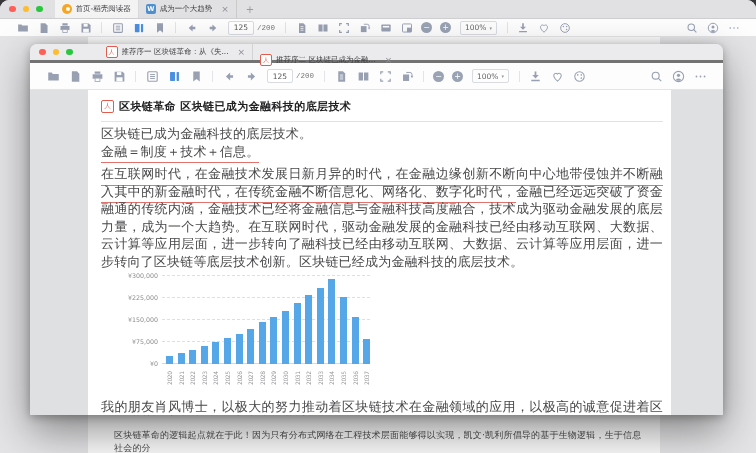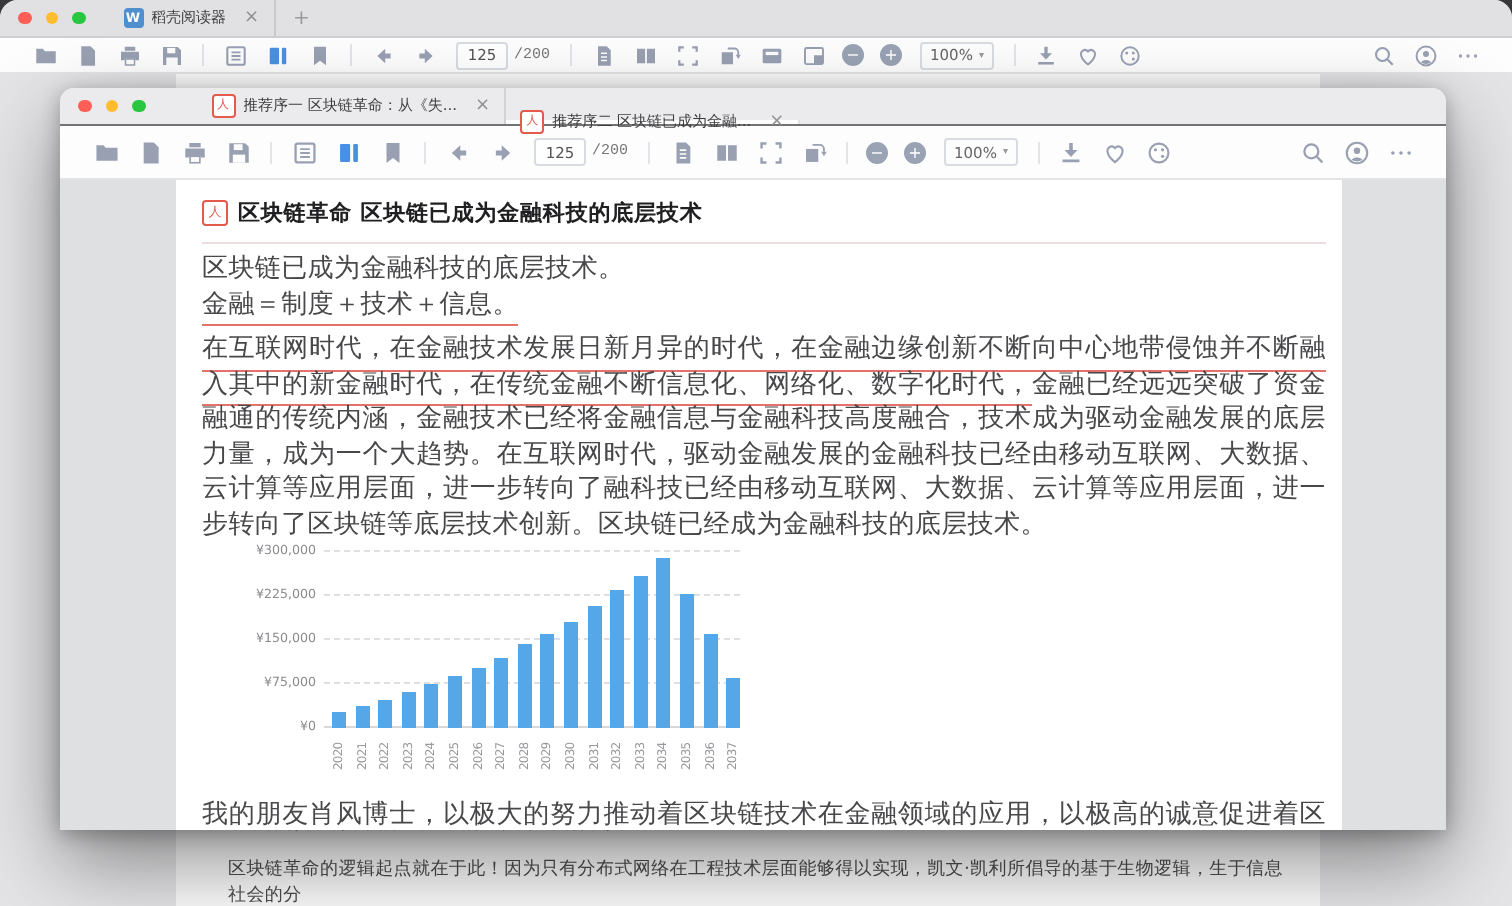--- a/index.html
+++ b/index.html
@@ -46,21 +46,21 @@
   .bg-content{position:absolute;top:37px;left:0;right:0;bottom:0;background:#e4e4e6;}
   .bg-page{position:absolute;left:88px;width:572px;top:0;bottom:0;background:#fafafa;}
   .clip-wrap{position:absolute;top:375px;left:26px;right:20px;height:6px;overflow:hidden;}
   .clip-text{margin-top:-7px;font-size:9px;color:#6a6a6e;white-space:nowrap;}
   .bg-line{position:absolute;top:392px;left:26px;right:12px;font-size:9px;color:#4c4c4e;
            letter-spacing:.2px;line-height:13px;}
   
   .fgw{position:absolute;left:30px;top:44px;width:693px;height:371px;z-index:5;
        border-radius:7px 7px 0 0;overflow:hidden;background:#e0e1e3;
        box-shadow:0 16px 40px rgba(0,0,0,.42),0 2px 10px rgba(0,0,0,.28);}
-  .fgw .tabbar{height:19px;background:#ebebed;border-bottom:1px solid #737373;box-sizing:border-box;}
+  .fgw .tabbar{height:19px;background:#ebebed;border-bottom:3px solid #737373;box-sizing:border-box;}
   .fgw .tab.active{background:#fdfdfe;margin-top:16px;}
   .fgw .toolbar{height:26px;}
   .fg-content{position:absolute;top:46px;left:0;right:0;bottom:0;background:#dfe0e2;}
   .fg-page{position:absolute;left:58px;width:583px;top:0;bottom:0;background:#ffffff;
            padding:6px 8px 0 13px;box-sizing:border-box;overflow:hidden;}
   .doc-title{display:flex;align-items:center;gap:5px;margin-top:3px;}
   .pdf-badge{width:11px;height:11px;border:1px solid #e25b4d;border-radius:2px;color:#e25b4d;
              font-size:6.5px;display:flex;align-items:center;justify-content:center;flex:0 0 auto;}
   .doc-title h1{font-size:11px;color:#202022;margin:0;font-weight:bold;letter-spacing:.4px;}
   .title-divider{height:1px;background:#ecdede;margin-top:7px;}
@@ -86,23 +86,29 @@
 <body>
 
 <div class="bgw">
   <div class="tabbar">
     <div class="lights">
       <span class="light" style="background:#ff5f57"></span>
       <span class="light" style="background:#febc2e"></span>
       <span class="light" style="background:#29c73f"></span>
     </div>
     <div id="bg-tabs" style="display:flex;align-items:stretch;">
+        <div class="tab active">
+          <span class="ticon" style="background: rgb(246, 166, 35);">
+            <span style="width:4px;height:4px;border-radius:50%;background:#fff;display:block;margin-left:2px;"></span>
+          </span>
+          <span class="tlabel">首页-稻壳阅读器</span>
+        </div>
         <div class="tab">
           <span class="ticon word" style="background: rgb(79, 143, 208);">W</span>
-          <span class="tlabel">稻壳阅读器</span>
+          <span class="tlabel">成为一个大趋势</span>
           <span class="close">×</span>
         </div>
       </div>
     <span class="newtab">+</span>
   </div>
   <div class="toolbar" id="bg-toolbar">
       <span class="tbi">
         <svg width="12" height="12" viewBox="0 0 16 16" fill="currentColor">
           <path d="M1.5 3.2h4.4l1.3 1.6h7.3v8H1.5z"></path>
         </svg>

